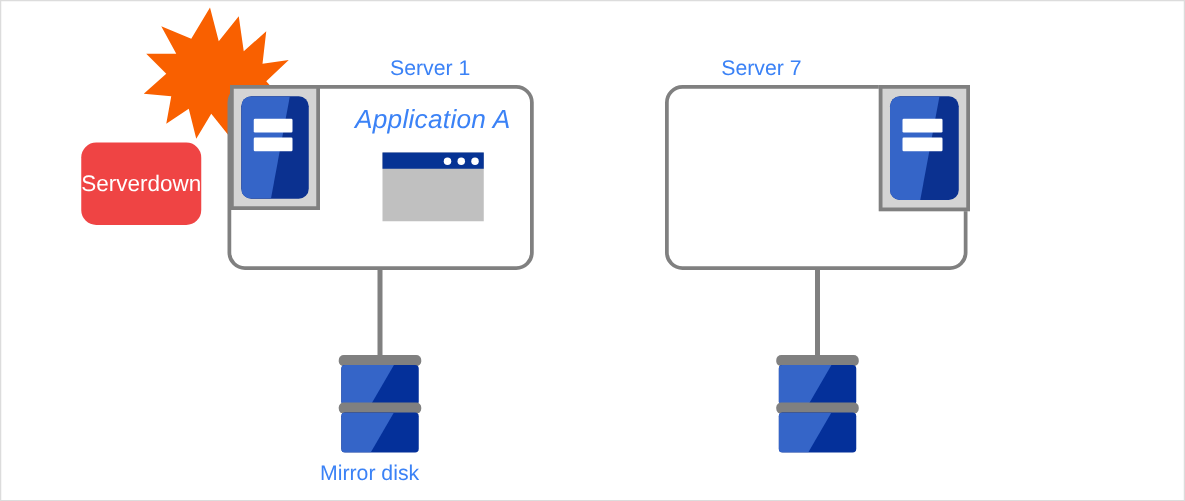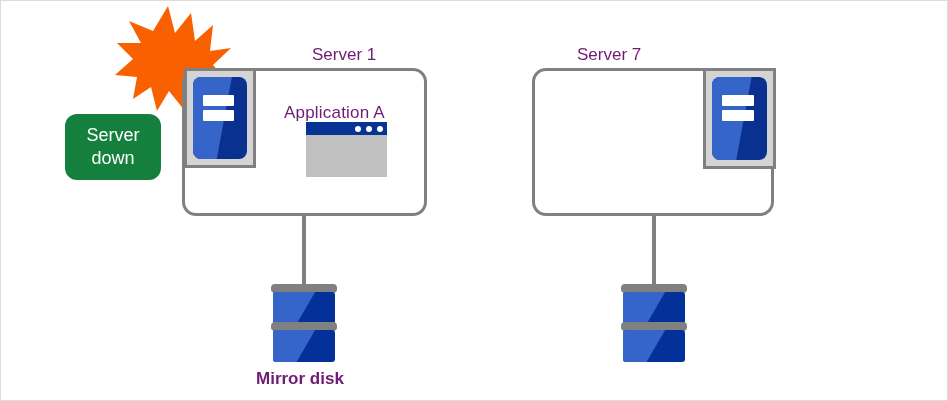--- a/index.html
+++ b/index.html
@@ -17,28 +17,28 @@
     background: #ffffff;
     border: 1px solid #dcdcdc;
     box-sizing: border-box;
     overflow: hidden;
   }
 
   
   .label {
     position: absolute;
     font-size: 17px;
-    color: #701a75;
+    color: #3b82f6;
     white-space: nowrap;
     line-height: 1;
   }
   .label-server1 { left: 311px; top: 45px; }
   .label-server2 { left: 576px; top: 45px; }
-  .label-appa    { left: 283px; top: 103px; font-size: 17px; letter-spacing: 0.2px; }
-  .label-mirror  { left: 255px; top: 369px; font-weight: bold; }
+  .label-appa    { left: 283px; top: 84px; font-size: 21px; letter-spacing: 0.2px; font-style: italic; }
+  .label-mirror  { left: 255px; top: 369px; }
 
   
   .server-box {
     position: absolute;
     border: 3px solid #808080;
     border-radius: 14px;
     background: #ffffff;
     box-sizing: border-box;
   }
   .server1-box { left: 181px; top: 67px; width: 245px; height: 148px; }
@@ -150,27 +150,27 @@
   .disk-bar-mid    { left: 0px;  top: 38px; }
   .disk-platter-2  { left: 2px;  top: 46px; }
 
   
   .callout {
     position: absolute;
     left: 64px;
     top: 113px;
     width: 96px;
     height: 66px;
-    background: #15803d;
+    background: #ef4444;
     border-radius: 12px;
     color: #ffffff;
     font-size: 18px;
     line-height: 23px;
     display: flex;
-    flex-direction: column;
+    flex-direction: row;
     align-items: center;
     justify-content: center;
     text-align: center;
   }
 
   
   .burst {
     position: absolute;
     left: 112px;
     top: 2px;

